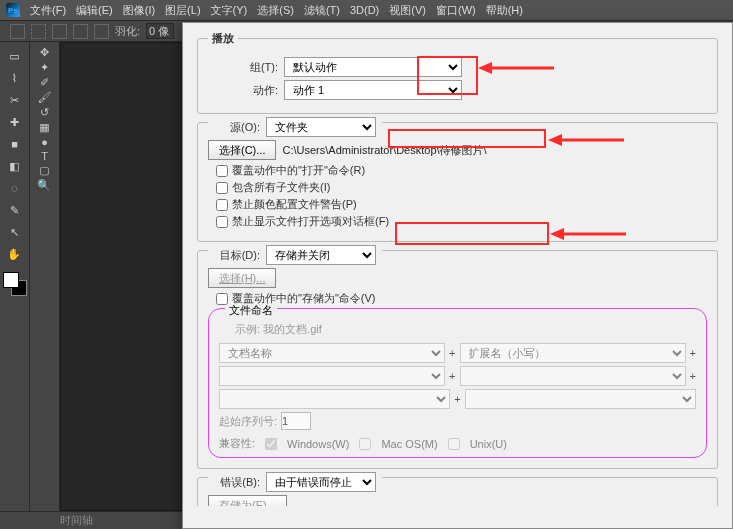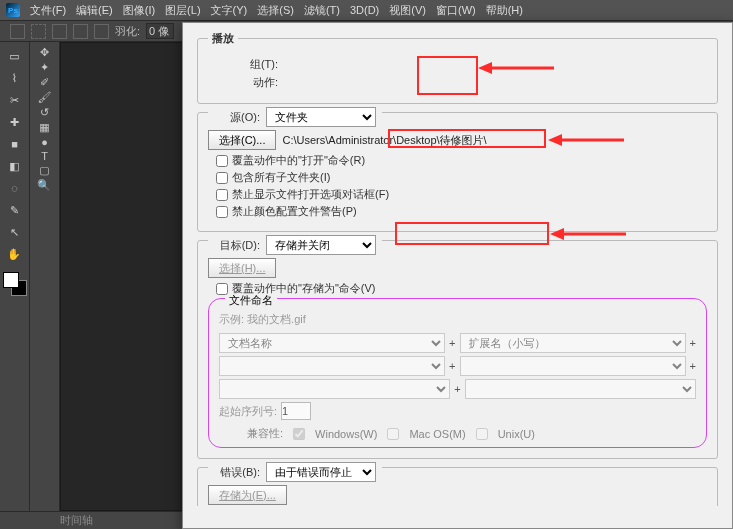--- a/index.html
+++ b/index.html
@@ -31,26 +31,26 @@
 .rlabel2{width:52px;text-align:right;color:#333;}
 select{height:20px;border:1px solid #999;background:#fff;padding:0 4px;}
 select.wide{width:178px;}
 select.mid{width:110px;}
 .btn{height:20px;border:1px solid #888;background:linear-gradient(#fff,#e6e6e6);padding:0 10px;display:inline-flex;align-items:center;cursor:pointer;}
 .btn[disabled]{color:#999;text-decoration:underline;}
 .chk{display:flex;align-items:center;gap:4px;margin:2px 0 2px 8px;color:#333;}
 .chk input{width:12px;height:12px;}
 .path{color:#222;}
 .naming{border:1px solid #d946ef;border-radius:13px;padding:6px 10px;}
-.naming .hint{color:#999;margin-bottom:6px;}
+.naming .hint{color:#999;margin-bottom:6px;margin-left:16px;}
 .nrow{display:flex;align-items:center;gap:4px;margin:3px 0;}
 .nsel{flex:1;height:20px;border:1px solid #bbb;background:#fafafa;color:#555;}
 .plus{color:#555;}
 .ninput{width:30px;height:18px;border:1px solid #bbb;background:#fafafa;}
-.compat{color:#888;display:flex;align-items:center;gap:10px;margin-top:6px;margin-left:28px;}
+.compat{color:#888;display:flex;align-items:center;gap:10px;margin-top:6px;}
 .compat input{width:12px;height:12px;}
 .redbox{position:absolute;border:2px solid #ff2a2a;pointer-events:none;}
 .arrow{position:absolute;pointer-events:none;}
 </style>
 </head>
 <body>
 
 <div class="menubar">
   <div class="logo">Ps</div>
   <span>文件(F)</span>
@@ -114,23 +114,25 @@
   <span>时间轴</span>
 </div>
 
 <div class="dialog">
   <div class="body">
 
     <fieldset>
       <legend>播放</legend>
       <div class="row">
         <div class="rlabel">组(T):</div>
+        <select class="wide"><option>默认动作</option></select>
       </div>
       <div class="row">
         <div class="rlabel">动作:</div>
+        <select class="wide"><option>动作 1</option></select>
       </div>
     </fieldset>
 
     <fieldset style="border-top:1px solid #bbb;">
       <div class="row" style="margin-top:-14px;background:#f0f0f0;width:max-content;padding-right:6px;">
         <div class="rlabel2">源(O):</div>
         <select class="mid"><option>文件夹</option></select>
       </div>
       <div class="row">
         <button class="btn">选择(C)...</button>
@@ -139,25 +141,25 @@
       <label class="chk">
           <input type="checkbox" style="">
           <span>覆盖动作中的"打开"命令(R)</span>
         </label>
       <label class="chk">
           <input type="checkbox" style="">
           <span>包含所有子文件夹(I)</span>
         </label>
       <label class="chk">
           <input type="checkbox" style="">
+          <span>禁止颜色配置文件警告(P)</span>
+        </label>
+      <label class="chk">
+          <input type="checkbox" style="">
           <span>禁止显示文件打开选项对话框(F)</span>
-        </label>
-      <label class="chk">
-          <input type="checkbox" style="">
-          <span>禁止颜色配置文件警告(P)</span>
         </label>
     </fieldset>
 
     <fieldset>
       <div class="row" style="margin-top:-14px;background:#f0f0f0;width:max-content;padding-right:6px;">
         <div class="rlabel2">目标(D):</div>
         <select class="mid"><option>存储并关闭</option></select>
       </div>
       <div class="row">
           <button class="btn" disabled="">选择(H)...</button>

